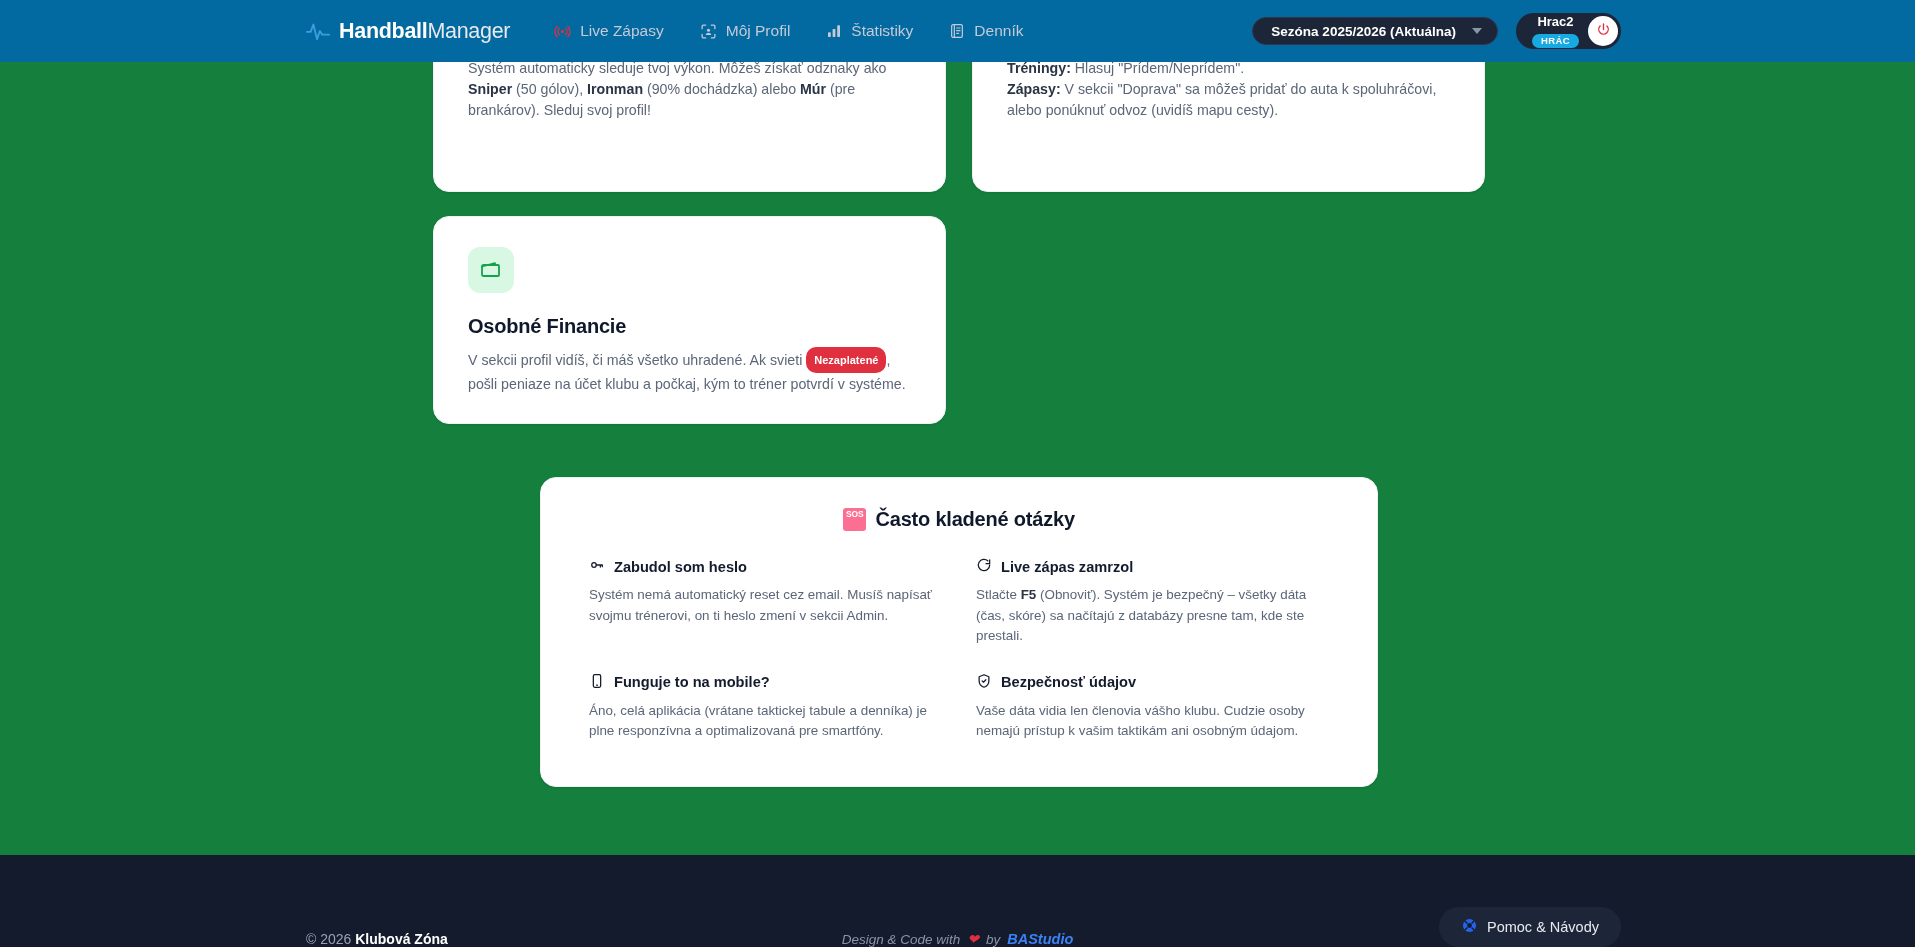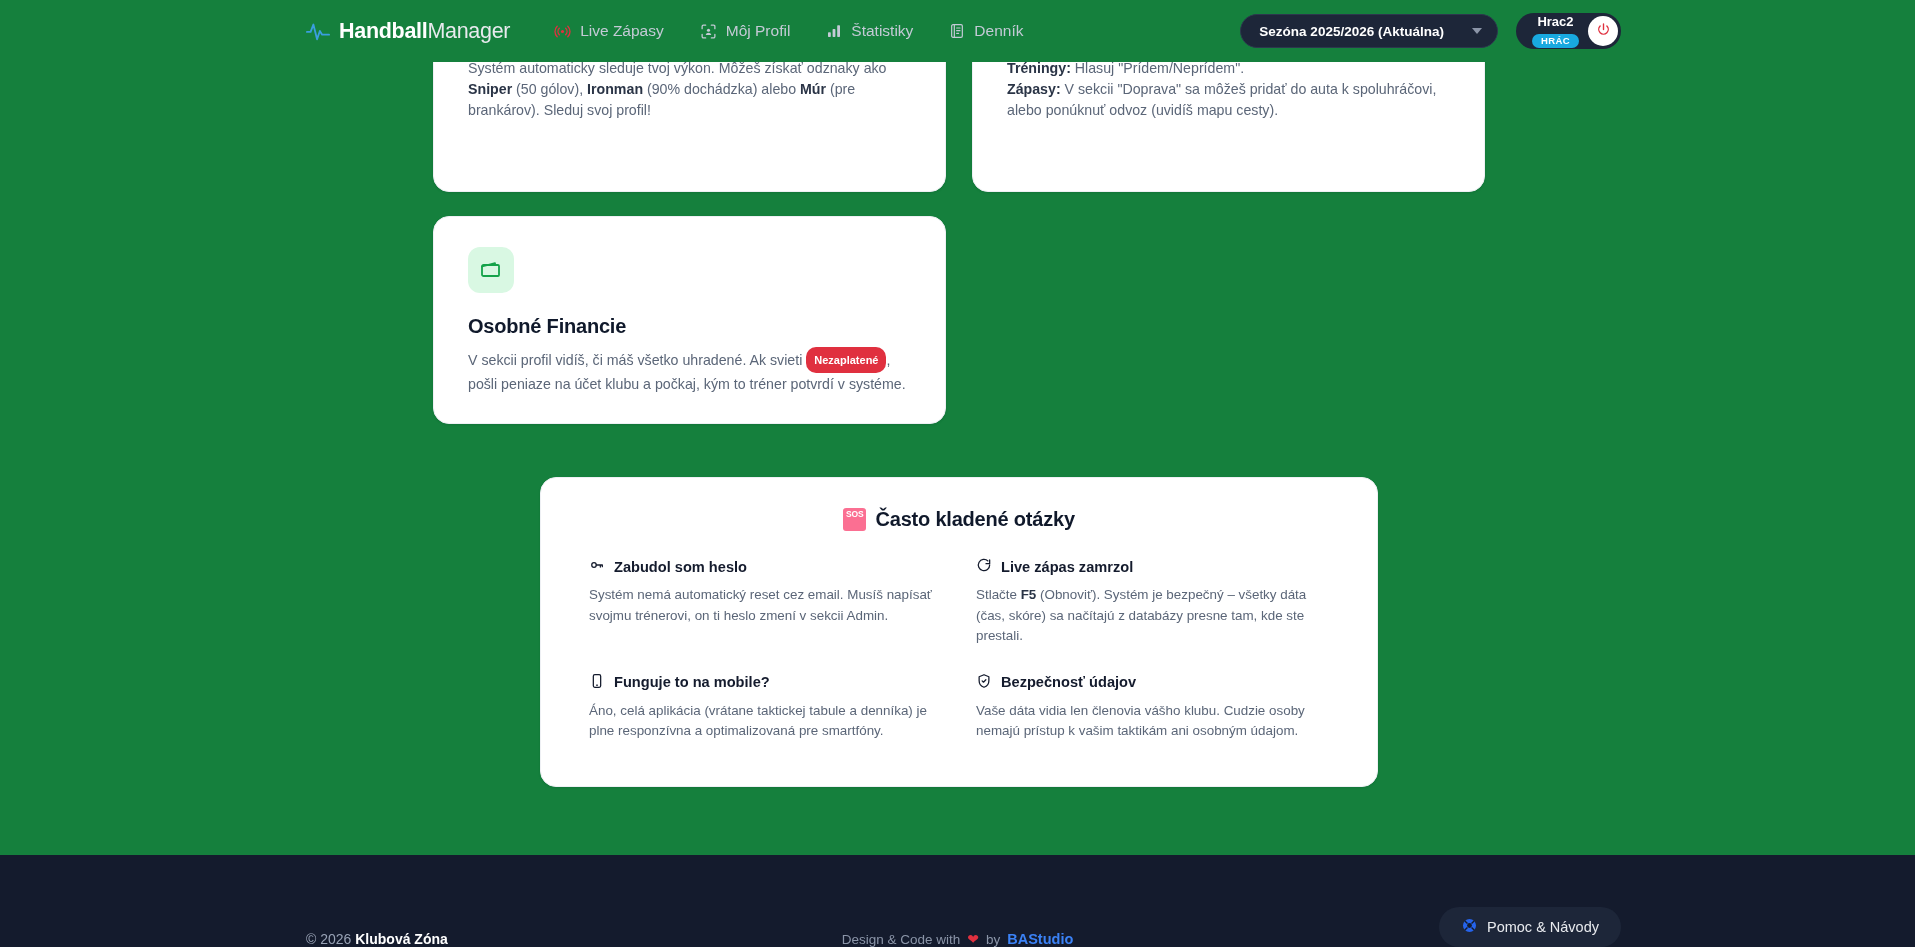--- a/index.html
+++ b/index.html
@@ -11,21 +11,21 @@
     font-family: "Liberation Sans", sans-serif;
     -webkit-font-smoothing: antialiased;
   }
 
   
   .header {
     position: absolute;
     top: 0; left: 0;
     width: 1915px;
     height: 62px;
-    background: #15803d;
+    background: #0369a1;
     display: flex;
     align-items: center;
     z-index: 50;
   }
   .brand {
     display: flex;
     align-items: center;
     gap: 9px;
     margin-left: 306px;
   }
@@ -57,27 +57,27 @@
   .nav-item .ic { display: flex; align-items: center; }
 
   .header-right {
     margin-left: auto;
     margin-right: 294px;
     display: flex;
     align-items: center;
     gap: 18px;
   }
   .season-select {
-    height: 34px;
+    height: 28px;
     background: #1d2639;
     border: 1px solid #2c374d;
     border-radius: 17px;
     display: flex;
     align-items: center;
-    gap: 28px;
+    gap: 16px;
     padding: 0 15px 0 18px;
     color: #ffffff;
     font-size: 13.5px;
     font-weight: 600;
     cursor: pointer;
     white-space: nowrap;
   }
   .caret {
     width: 0; height: 0;
     border-left: 5px solid transparent;
@@ -231,20 +231,21 @@
   .footer-center {
     position: absolute;
     left: 50%;
     transform: translateX(-50%);
     display: flex;
     align-items: center;
     gap: 7px;
     font-size: 13.5px;
     color: #8b95a8;
     white-space: nowrap;
+    font-style: italic;
   }
   .heart { color: #e0303f; font-size: 14px; }
   .studio { color: #3b82f6; font-weight: 700; font-size: 14.5px; }
   .help-btn {
     position: absolute;
     right: 294px;
     height: 40px;
     background: #1d2639;
     border-radius: 20px;
     display: flex; align-items: center; gap: 9px;

